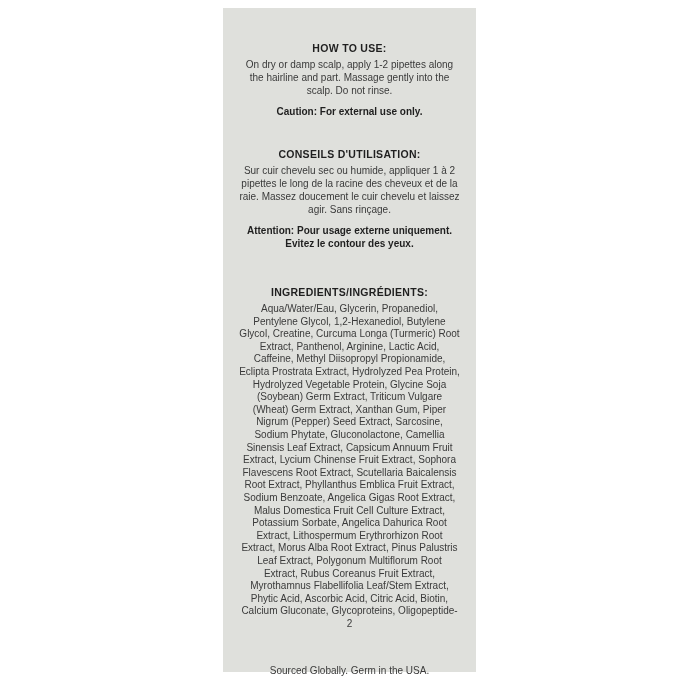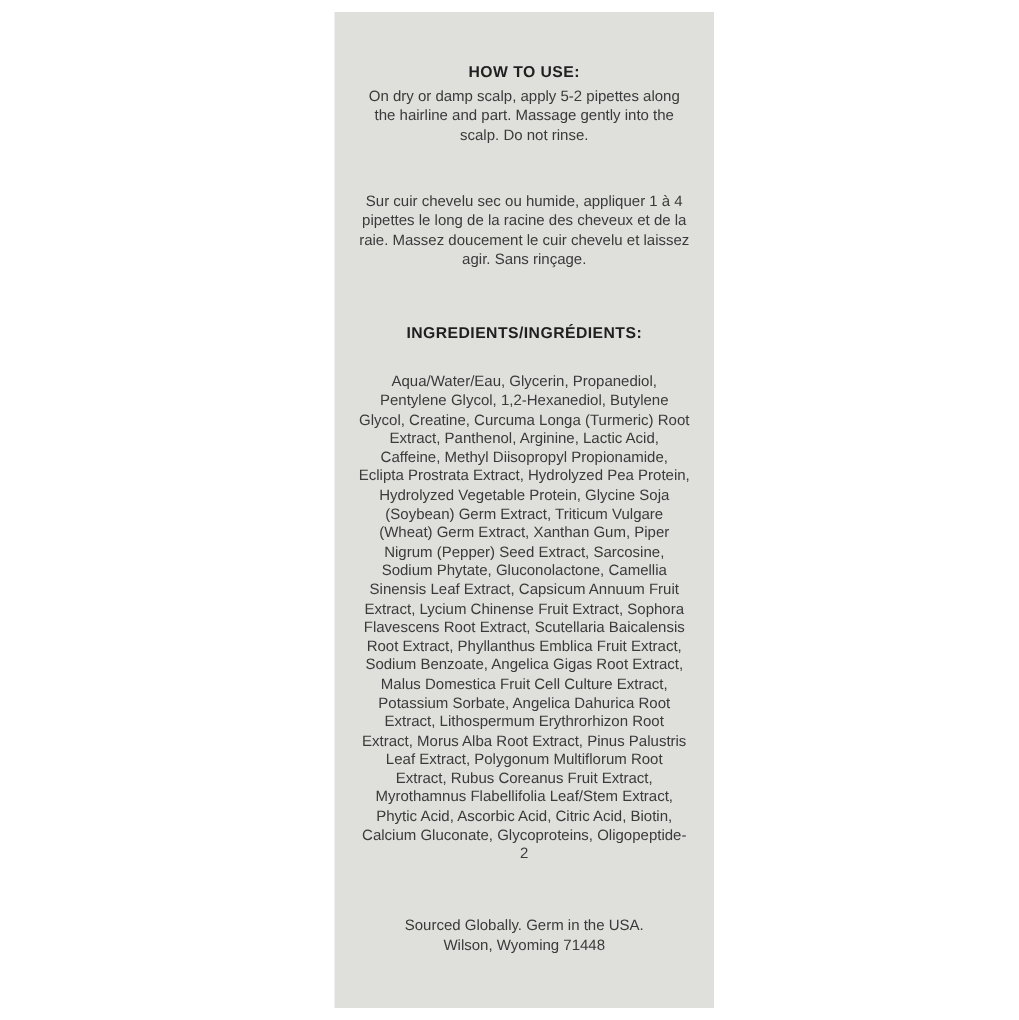--- a/index.html
+++ b/index.html
@@ -53,21 +53,21 @@
   .sec-note {
     font-size: 10px;
     line-height: 13.2px;
     font-weight: bold;
     color: #1f1f1f;
     margin: 7px 0 0 0;
   }
   .howto { margin-top: 16px; }
   .conseils { margin-top: 30px; }
   .ingredients { margin-top: 36px; }
-  .ingredients .sec-heading { margin-bottom: 21px; }
+  .ingredients .sec-heading { margin-bottom: 5px; }
   .ing-body {
     font-size: 10px;
     line-height: 12.6px;
     color: #3a3a3a;
     margin: 0;
     text-align: center;
   }
   .footer {
     margin-top: 34px;
     width: 100%;
@@ -80,25 +80,28 @@
   }
 </style>
 </head>
 <body>
 
 <div class="page">
   <div class="label-panel">
 
     <div class="section howto">
       <div class="sec-heading">HOW TO USE:</div>
-      <p class="sec-body">On dry or damp scalp, apply 5-2 pipettes along the hairline and part. Massage gently into the scalp. Do not rinse.</p>
+      <p class="sec-body">On dry or damp scalp, apply 1-2 pipettes along the hairline and part. Massage gently into the scalp. Do not rinse.</p>
+      <p class="sec-note">Caution: For external use only.</p>
     </div>
 
     <div class="section conseils">
-      <p class="sec-body">Sur cuir chevelu sec ou humide, appliquer 1 à 4 pipettes le long de la racine des cheveux et de la raie. Massez doucement le cuir chevelu et laissez agir. Sans rinçage.</p>
+      <div class="sec-heading">CONSEILS D'UTILISATION:</div>
+      <p class="sec-body">Sur cuir chevelu sec ou humide, appliquer 1 à 2 pipettes le long de la racine des cheveux et de la raie. Massez doucement le cuir chevelu et laissez agir. Sans rinçage.</p>
+      <p class="sec-note">Attention: Pour usage externe uniquement. Evitez le contour des yeux.</p>
     </div>
 
     <div class="section ingredients">
       <div class="sec-heading">INGREDIENTS/INGRÉDIENTS:</div>
       <p class="ing-body">Aqua/Water/Eau, Glycerin, Propanediol, Pentylene Glycol, 1,2-Hexanediol, Butylene Glycol, Creatine, Curcuma Longa (Turmeric) Root Extract, Panthenol, Arginine, Lactic Acid, Caffeine, Methyl Diisopropyl Propionamide, Eclipta Prostrata Extract, Hydrolyzed Pea Protein, Hydrolyzed Vegetable Protein, Glycine Soja (Soybean) Germ Extract, Triticum Vulgare (Wheat) Germ Extract, Xanthan Gum, Piper Nigrum (Pepper) Seed Extract, Sarcosine, Sodium Phytate, Gluconolactone, Camellia Sinensis Leaf Extract, Capsicum Annuum Fruit Extract, Lycium Chinense Fruit Extract, Sophora Flavescens Root Extract, Scutellaria Baicalensis Root Extract, Phyllanthus Emblica Fruit Extract, Sodium Benzoate, Angelica Gigas Root Extract, Malus Domestica Fruit Cell Culture Extract, Potassium Sorbate, Angelica Dahurica Root Extract, Lithospermum Erythrorhizon Root Extract, Morus Alba Root Extract, Pinus Palustris Leaf Extract, Polygonum Multiflorum Root Extract, Rubus Coreanus Fruit Extract, Myrothamnus Flabellifolia Leaf/Stem Extract, Phytic Acid, Ascorbic Acid, Citric Acid, Biotin, Calcium Gluconate, Glycoproteins, Oligopeptide-2</p>
     </div>
 
     <div class="footer">
       <div class="footer-line">Sourced Globally. Germ in the USA.</div>
       <div class="footer-line">Wilson, Wyoming 71448</div>

